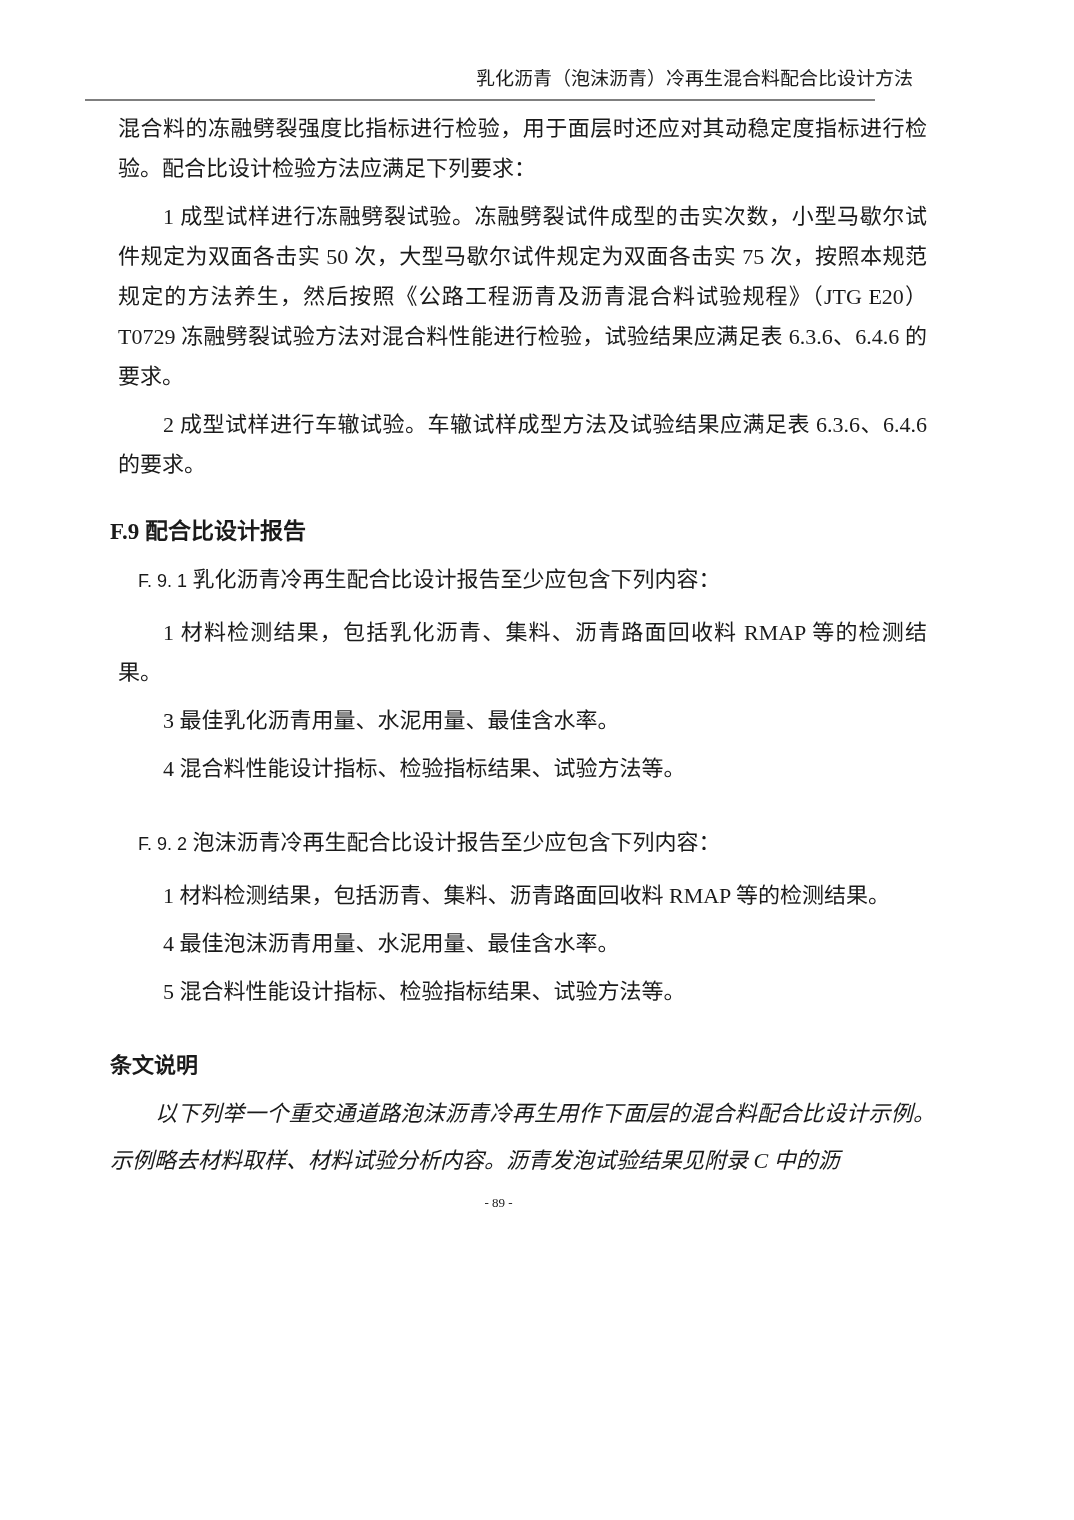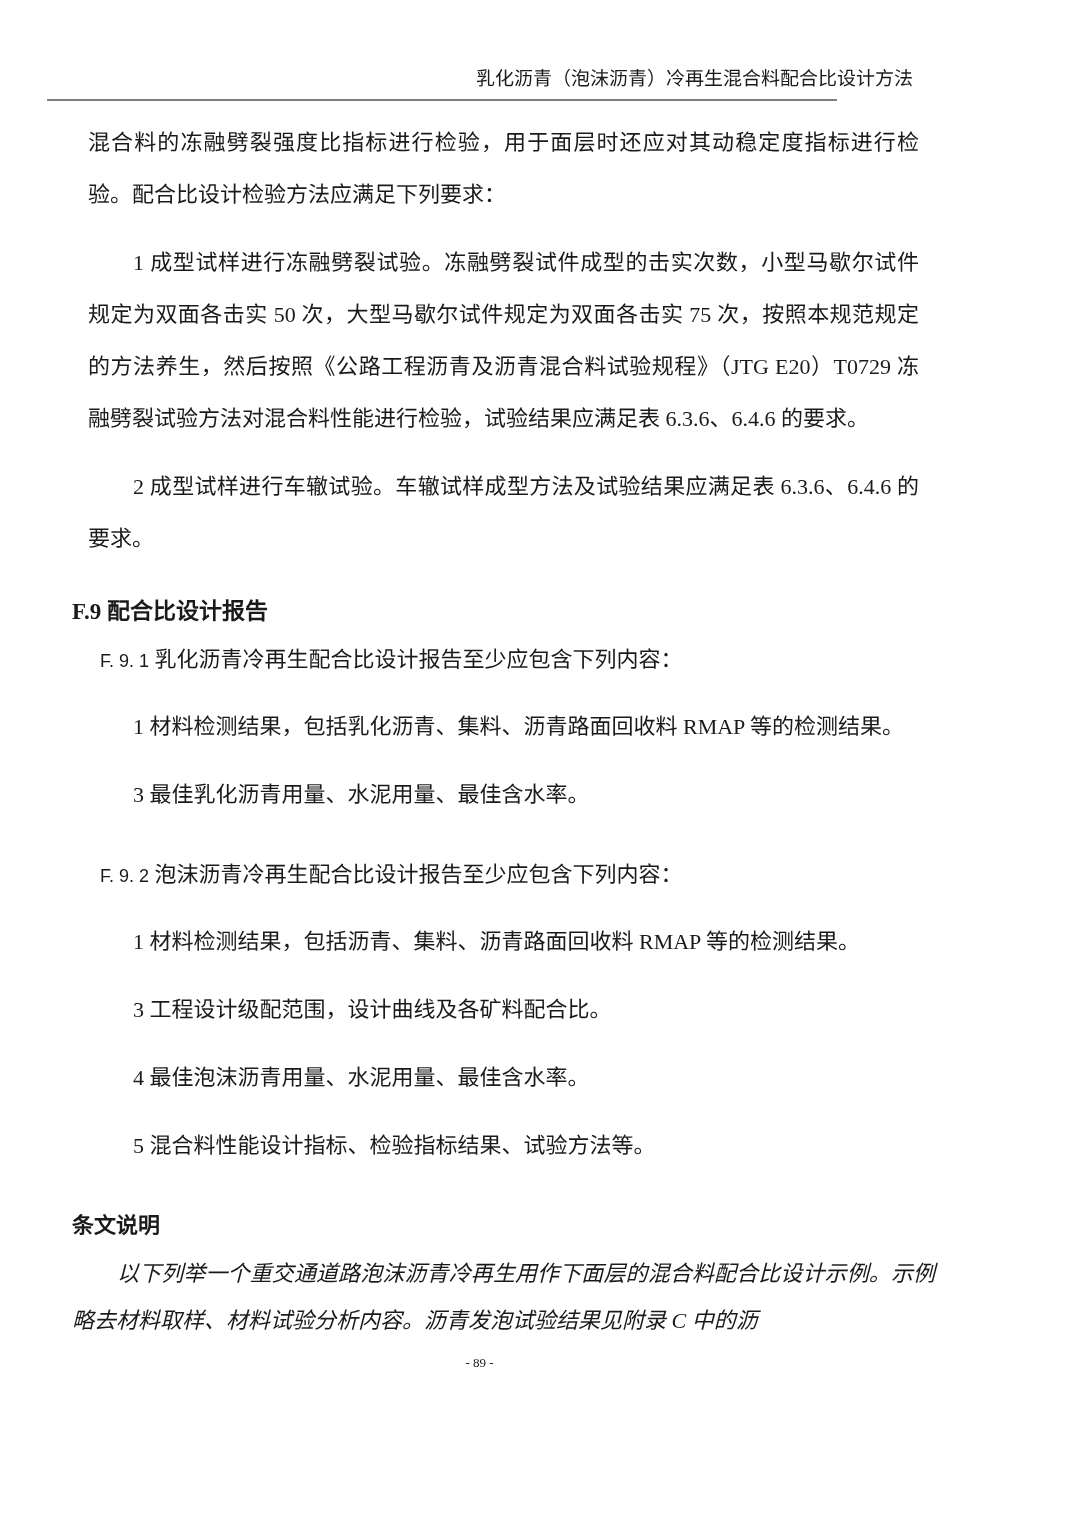--- a/index.html
+++ b/index.html
@@ -10,42 +10,42 @@
   body {
     width: 1074px;
     height: 1520px;
     font-family: "Liberation Serif", "DejaVu Serif", serif;
     color: #1a1a1a;
   }
   .page {
     box-sizing: border-box;
     width: 1074px;
     height: 1520px;
-    padding: 66px 139px 0 72px;
+    padding: 66px 139px 0 110px;
     overflow: hidden;
     background: #ffffff;
   }
   .running-header {
     font-size: 19px;
     line-height: 26px;
     text-align: right;
     padding-right: 22px;
     white-space: nowrap;
   }
   .header-rule {
     height: 2px;
     background: #7f7f7f;
     width: 790px;
     margin-left: -25px;
     margin-top: 7px;
   }
   p.body-text {
     font-size: 22px;
-    line-height: 52px;
-    margin: 16px;
+    line-height: 40px;
+    margin: 8px;
     text-align: justify;
   }
   .indent2 { text-indent: 45px; }
   .intro { margin-top: 28px; }
   h2.section-heading {
     font-size: 23px;
     line-height: 48px;
     margin: 22px 0 0 0;
     font-weight: bold;
   }
@@ -112,29 +112,29 @@
     <span class="cn">配合比设计报告</span>
   </h2>
 
   <div>
     <p class="clause">
       <span class="clause-label">F. 9. 1</span>
       <span>乳化沥青冷再生配合比设计报告至少应包含下列内容：</span>
     </p>
     <p class="body-text indent2">1 材料检测结果，包括乳化沥青、集料、沥青路面回收料 RMAP 等的检测结果。</p>
     <p class="body-text indent2">3 最佳乳化沥青用量、水泥用量、最佳含水率。</p>
+    <p class="body-text indent2">4 混合料性能设计指标、检验指标结果、试验方法等。</p>
   </div>
 
   <div class="f92-block">
     <p class="clause">
       <span class="clause-label">F. 9. 2</span>
       <span>泡沫沥青冷再生配合比设计报告至少应包含下列内容：</span>
     </p>
     <p class="body-text indent2">1 材料检测结果，包括沥青、集料、沥青路面回收料 RMAP 等的检测结果。</p>
-    <p class="body-text indent2">3 工程设计级配范围，设计曲线及各矿料配合比。</p>
     <p class="body-text indent2">4 最佳泡沫沥青用量、水泥用量、最佳含水率。</p>
     <p class="body-text indent2">5 混合料性能设计指标、检验指标结果、试验方法等。</p>
   </div>
 
   <h3 class="commentary-heading">条文说明</h3>
 
   <p class="commentary-para indent2">以下列举一个重交通道路泡沫沥青冷再生用作下面层的混合料配合比设计示例。示例略去材料取样、材料试验分析内容。沥青发泡试验结果见附录 C 中的沥</p>
 
   <div class="page-number">- 89 -</div>
 

